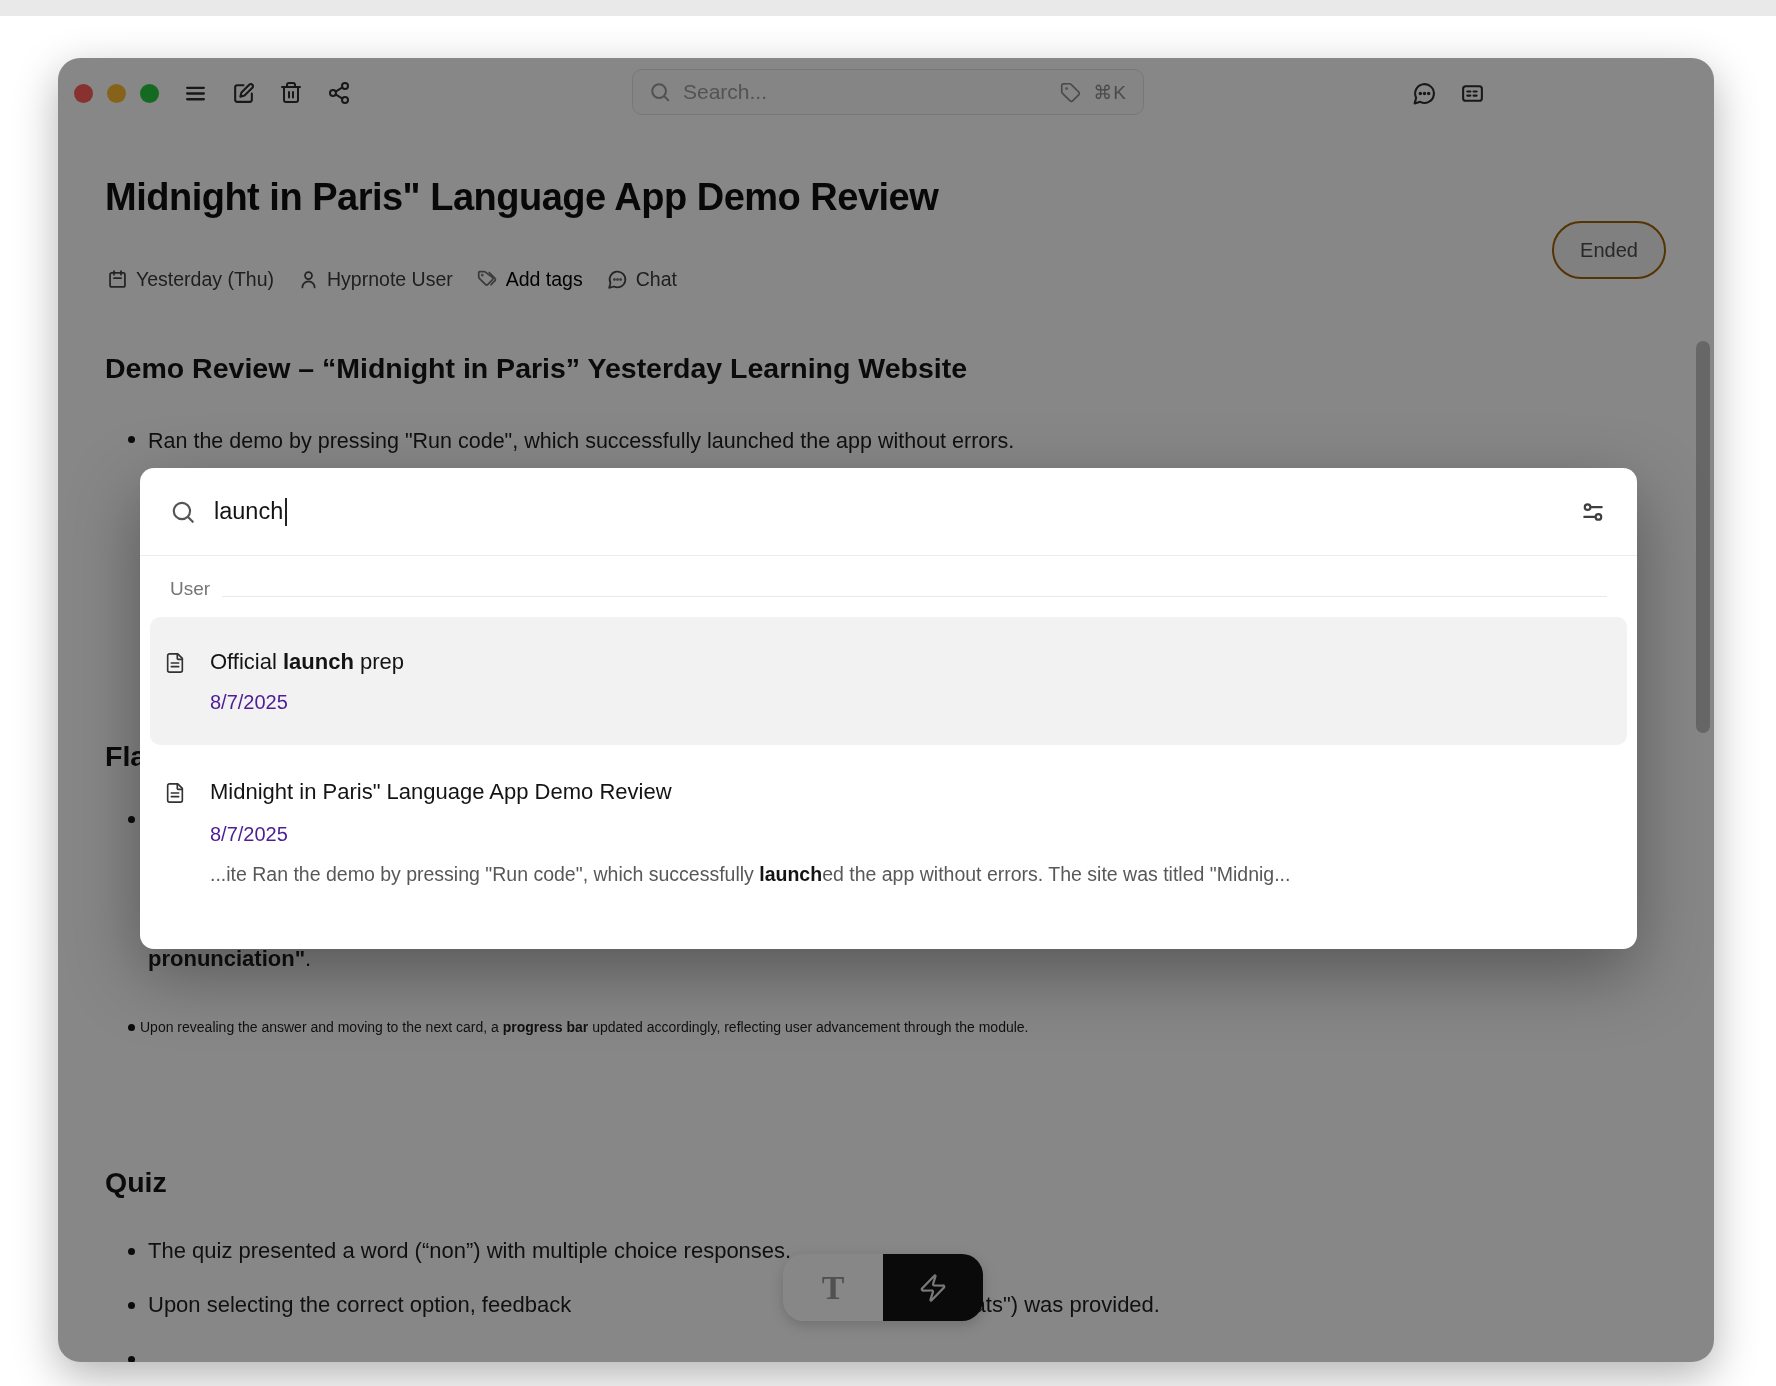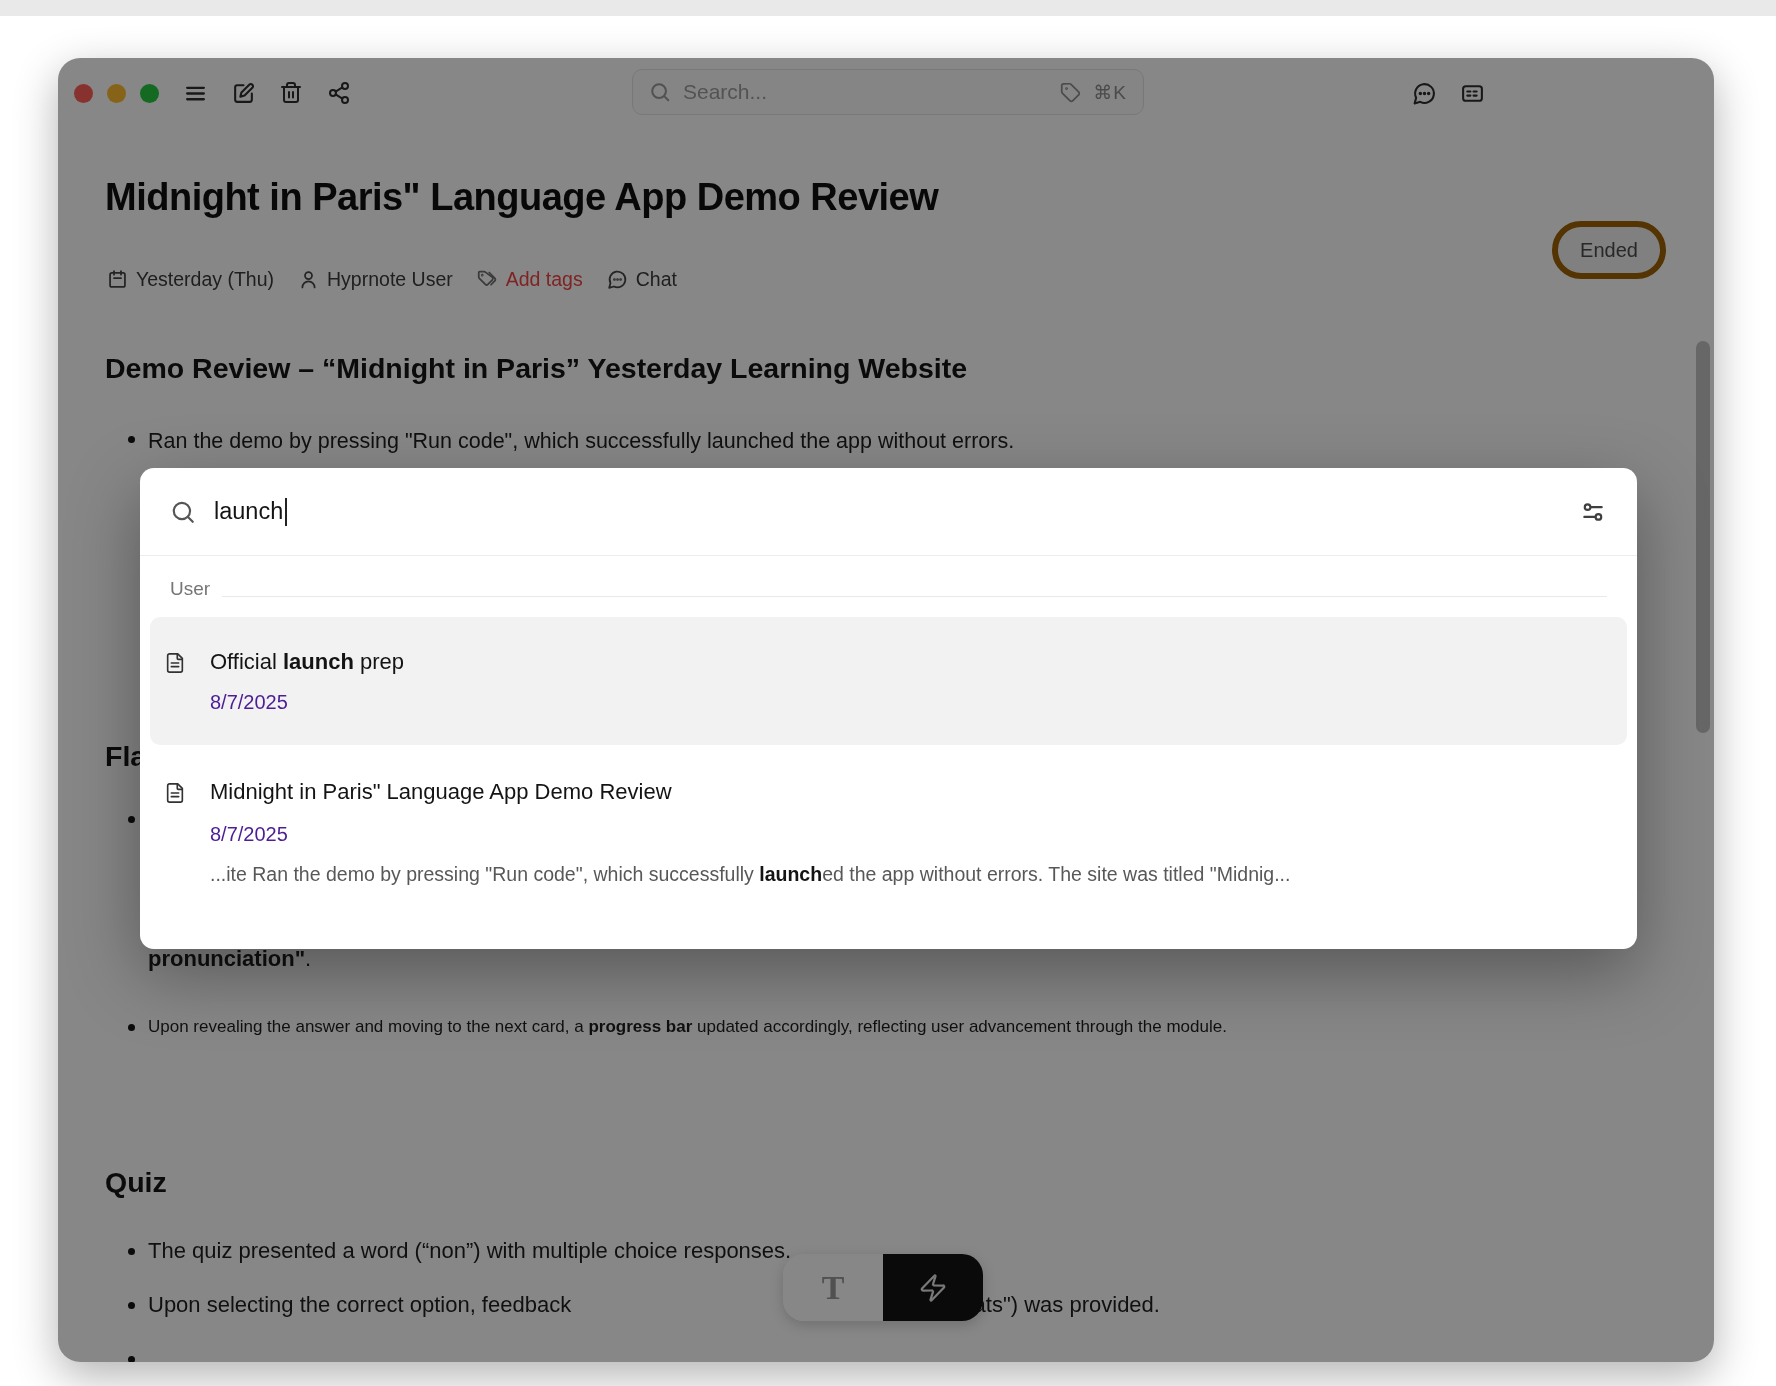--- a/index.html
+++ b/index.html
@@ -19,26 +19,26 @@
              background:#fbfbfb;border:1px solid #e2e2e2;display:flex;align-items:center;
              padding:0 16px;box-sizing:border-box;gap:12px;z-index:2;color:#9a9a9a;}
   .tb-search .ph{font-size:21px;color:#9e9e9e;flex:1;}
   .tb-search .kbd{font-size:19px;color:#8f8f8f;letter-spacing:1px;}
   .tb-right{position:absolute;left:1352px;top:21px;display:flex;gap:20px;z-index:2;}
 
   
   .note-title{position:absolute;left:47px;top:116px;font-size:38px;line-height:46px;font-weight:700;
               letter-spacing:-.5px;color:#101010;}
   .badge{position:absolute;left:1494px;top:163px;width:114px;height:58px;border-radius:29px;
-         border:6px solid #a16207;background:#f1f1f1;color:#4c4c4c;font-size:20px;
+         border:2px solid #a16207;background:#f1f1f1;color:#4c4c4c;font-size:20px;
          display:flex;align-items:center;justify-content:center;box-sizing:border-box;}
   .meta{position:absolute;left:49px;top:210px;display:flex;align-items:center;gap:24px;
         font-size:19.5px;color:#3c3c3c;}
   .meta .item{display:flex;align-items:center;gap:8px;}
-  .meta .muted{color:#ef4444;}
+  .meta .muted{color:#000000;}
   .h2{position:absolute;font-size:28.5px;font-weight:700;color:#151515;}
   .body-text{position:absolute;font-size:21.5px;color:#1f1f1f;line-height:46px;}
   .dot{position:absolute;width:7px;height:7px;border-radius:50%;background:#161616;}
   .b{font-weight:700;}
   .gap-spacer{display:inline-block;width:210px;}
 
   
   .float-toolbar{position:absolute;left:725px;top:1196px;width:200px;height:67px;border-radius:21px;
                  overflow:hidden;display:flex;z-index:3;box-shadow:0 4px 14px rgba(0,0,0,.18);}
   .ft-seg{flex:1;display:flex;align-items:center;justify-content:center;border:none;cursor:pointer;}
@@ -216,21 +216,21 @@
     <div class="h2" style="left:47px;top:294px;">Demo Review – “Midnight in Paris” Yesterday Learning Website</div>
     <span class="dot" style="left:70px;top:378px;"></span>
     <div class="body-text" style="left:90px;top:360px;text-align:center;">Ran the demo by pressing "Run code", which successfully launched the app without errors.</div>
 
     <div class="h2" style="left:47px;top:682px;">Flashcards</div>
     <span class="dot" style="left:70px;top:758px;"></span>
 
     <div class="body-text" style="left:90px;top:878px;font-size:22px;"><span class="b">pronunciation"</span><span>.</span></div>
 
     <span class="dot" style="left:70px;top:966px;"></span>
-    <div class="body-text" style="left:90px;top:946px;width:1290px;font-size:17px;"><span>Upon revealing the answer and moving to the next card, a </span><span class="b">progress bar</span><span> updated accordingly, reflecting user advancement through the module.</span></div>
+    <div class="body-text" style="left:82px;top:946px;width:1290px;font-size:14px;"><span>Upon revealing the answer and moving to the next card, a </span><span class="b">progress bar</span><span> updated accordingly, reflecting user advancement through the module.</span></div>
 
     <div class="h2" style="left:47px;top:1108px;">Quiz</div>
     <span class="dot" style="left:70px;top:1190px;"></span>
     <div class="body-text" style="left:90px;top:1170px;font-size:22px;">The quiz presented a word (“non”) with multiple choice responses.</div>
 
     <span class="dot" style="left:70px;top:1244px;"></span>
     <div class="body-text" style="left:90px;top:1224px;font-size:22px;white-space:nowrap;"><span>Upon selecting the correct option, feedback </span><span class="gap-spacer"></span><span>terpreted as "congrats") was provided.</span></div>
 
     <span class="dot" style="left:70px;top:1298px;"></span>
 

